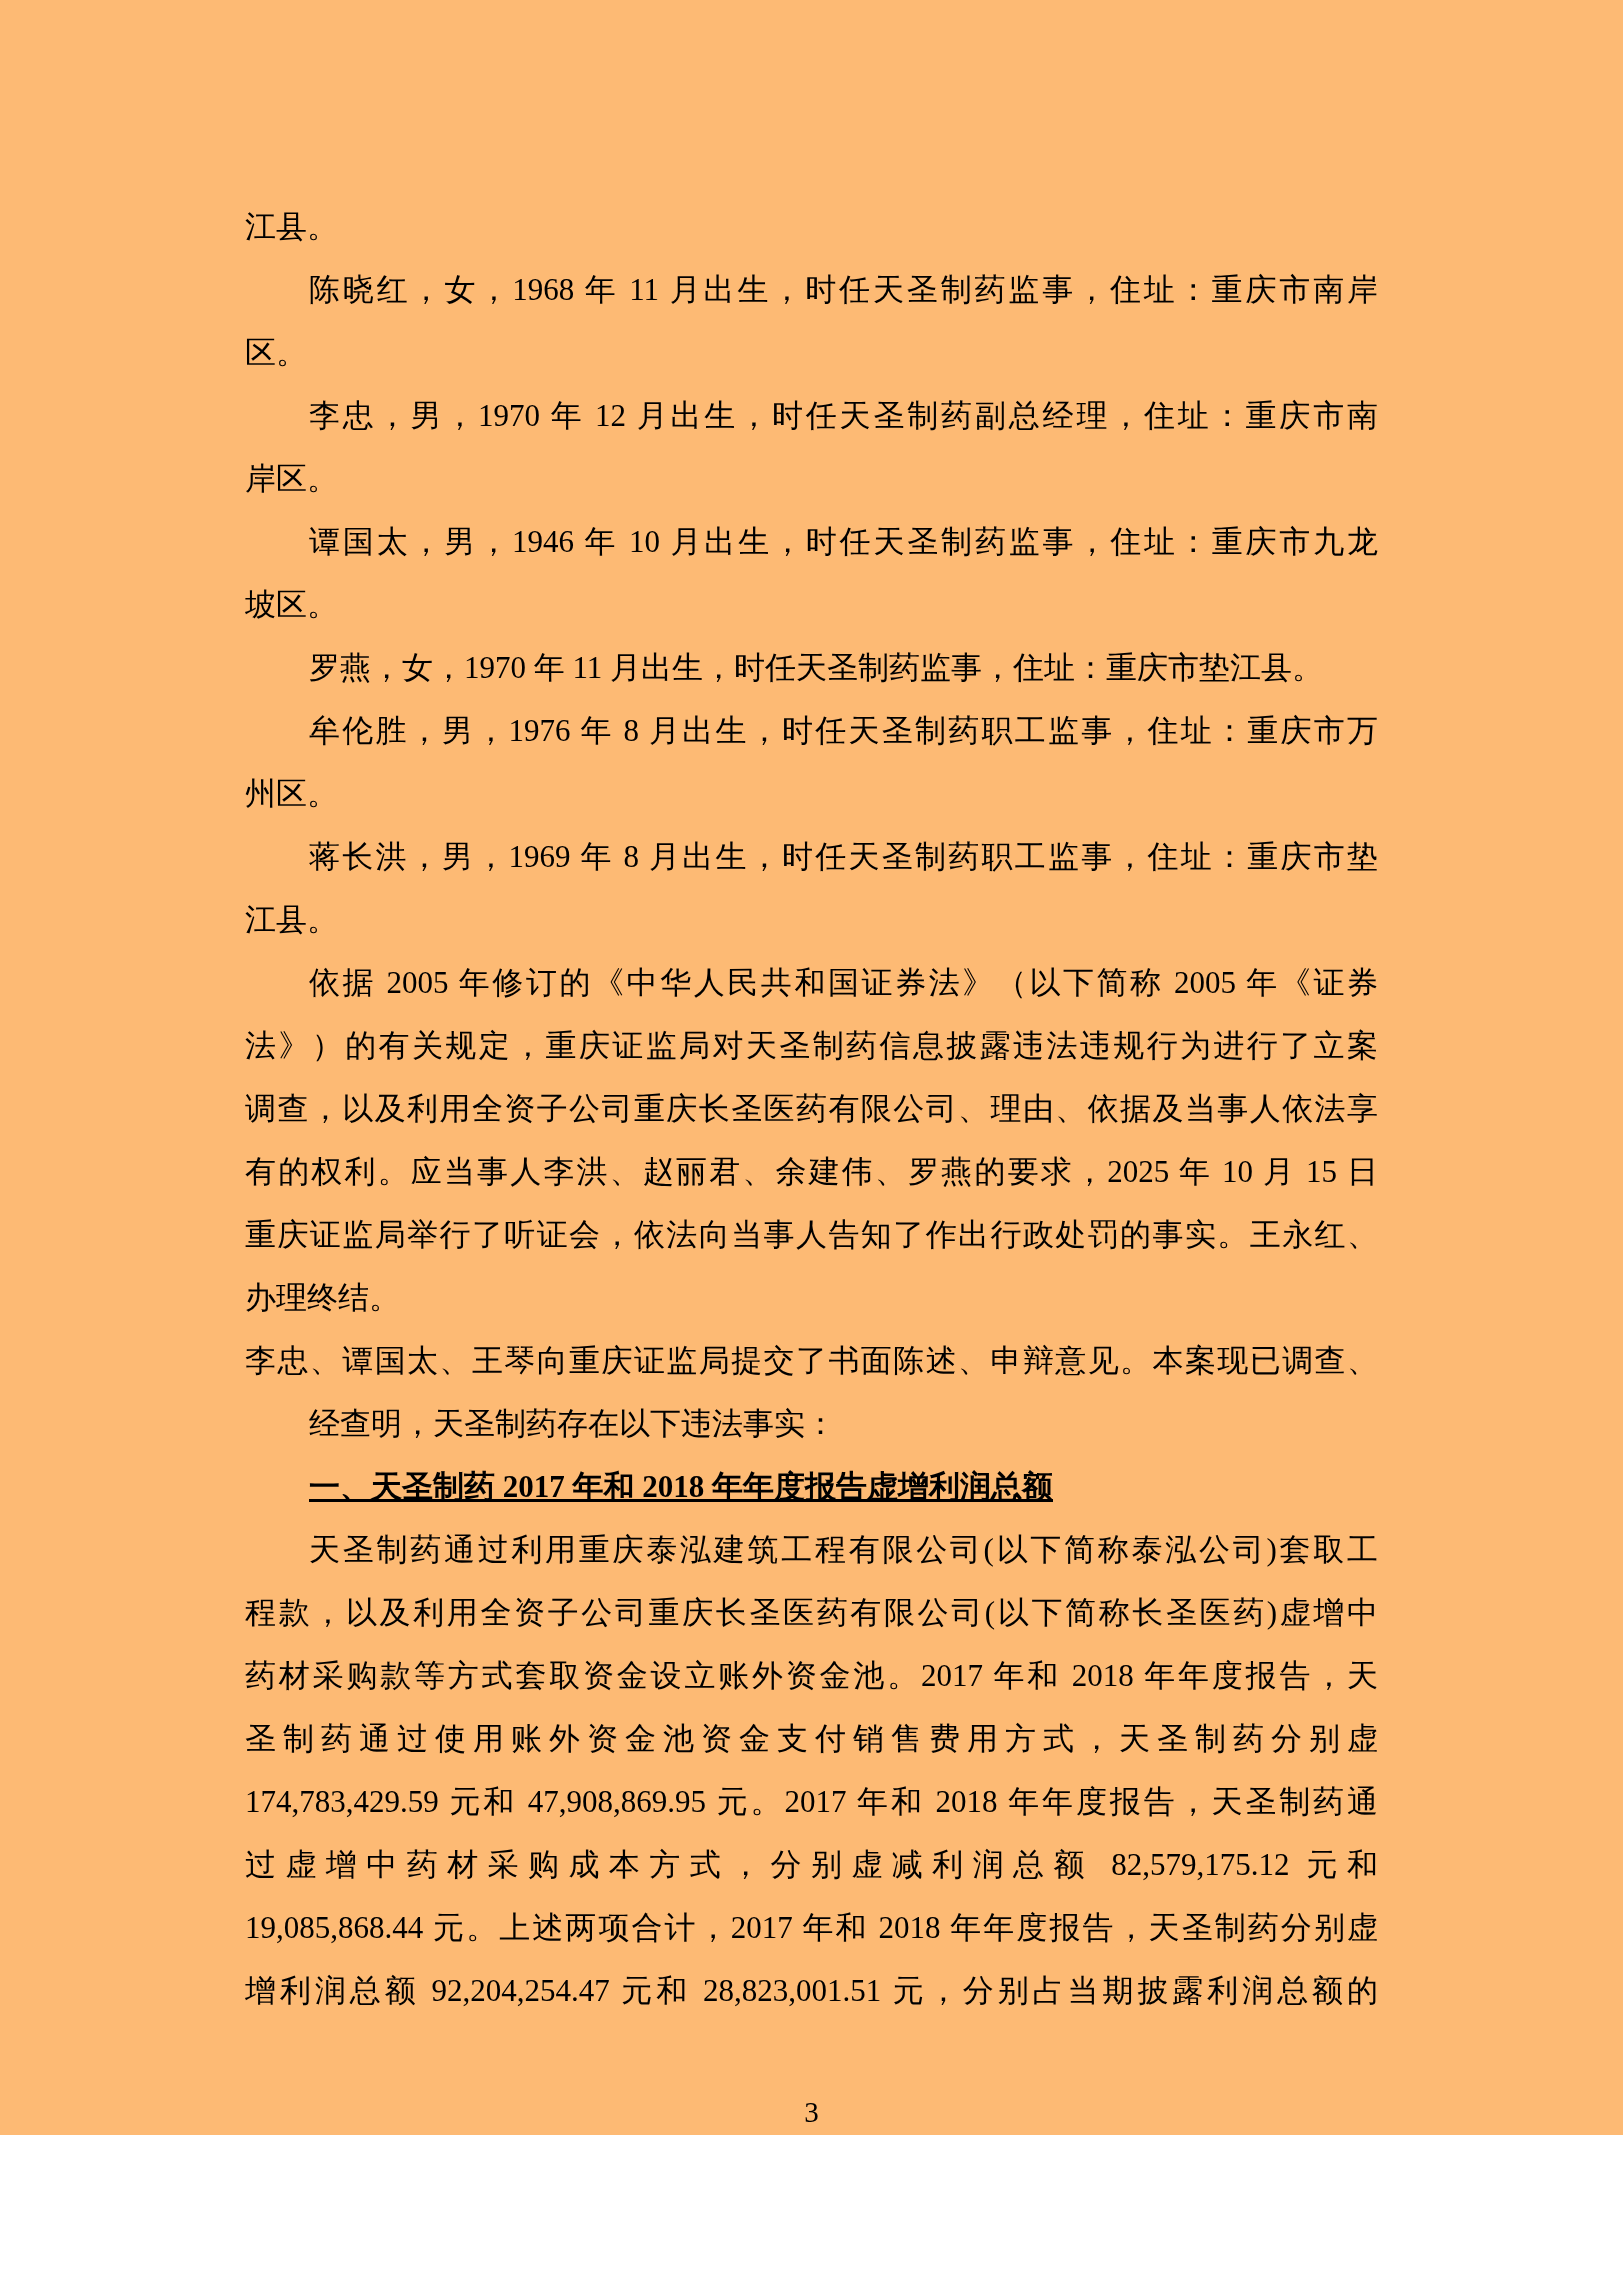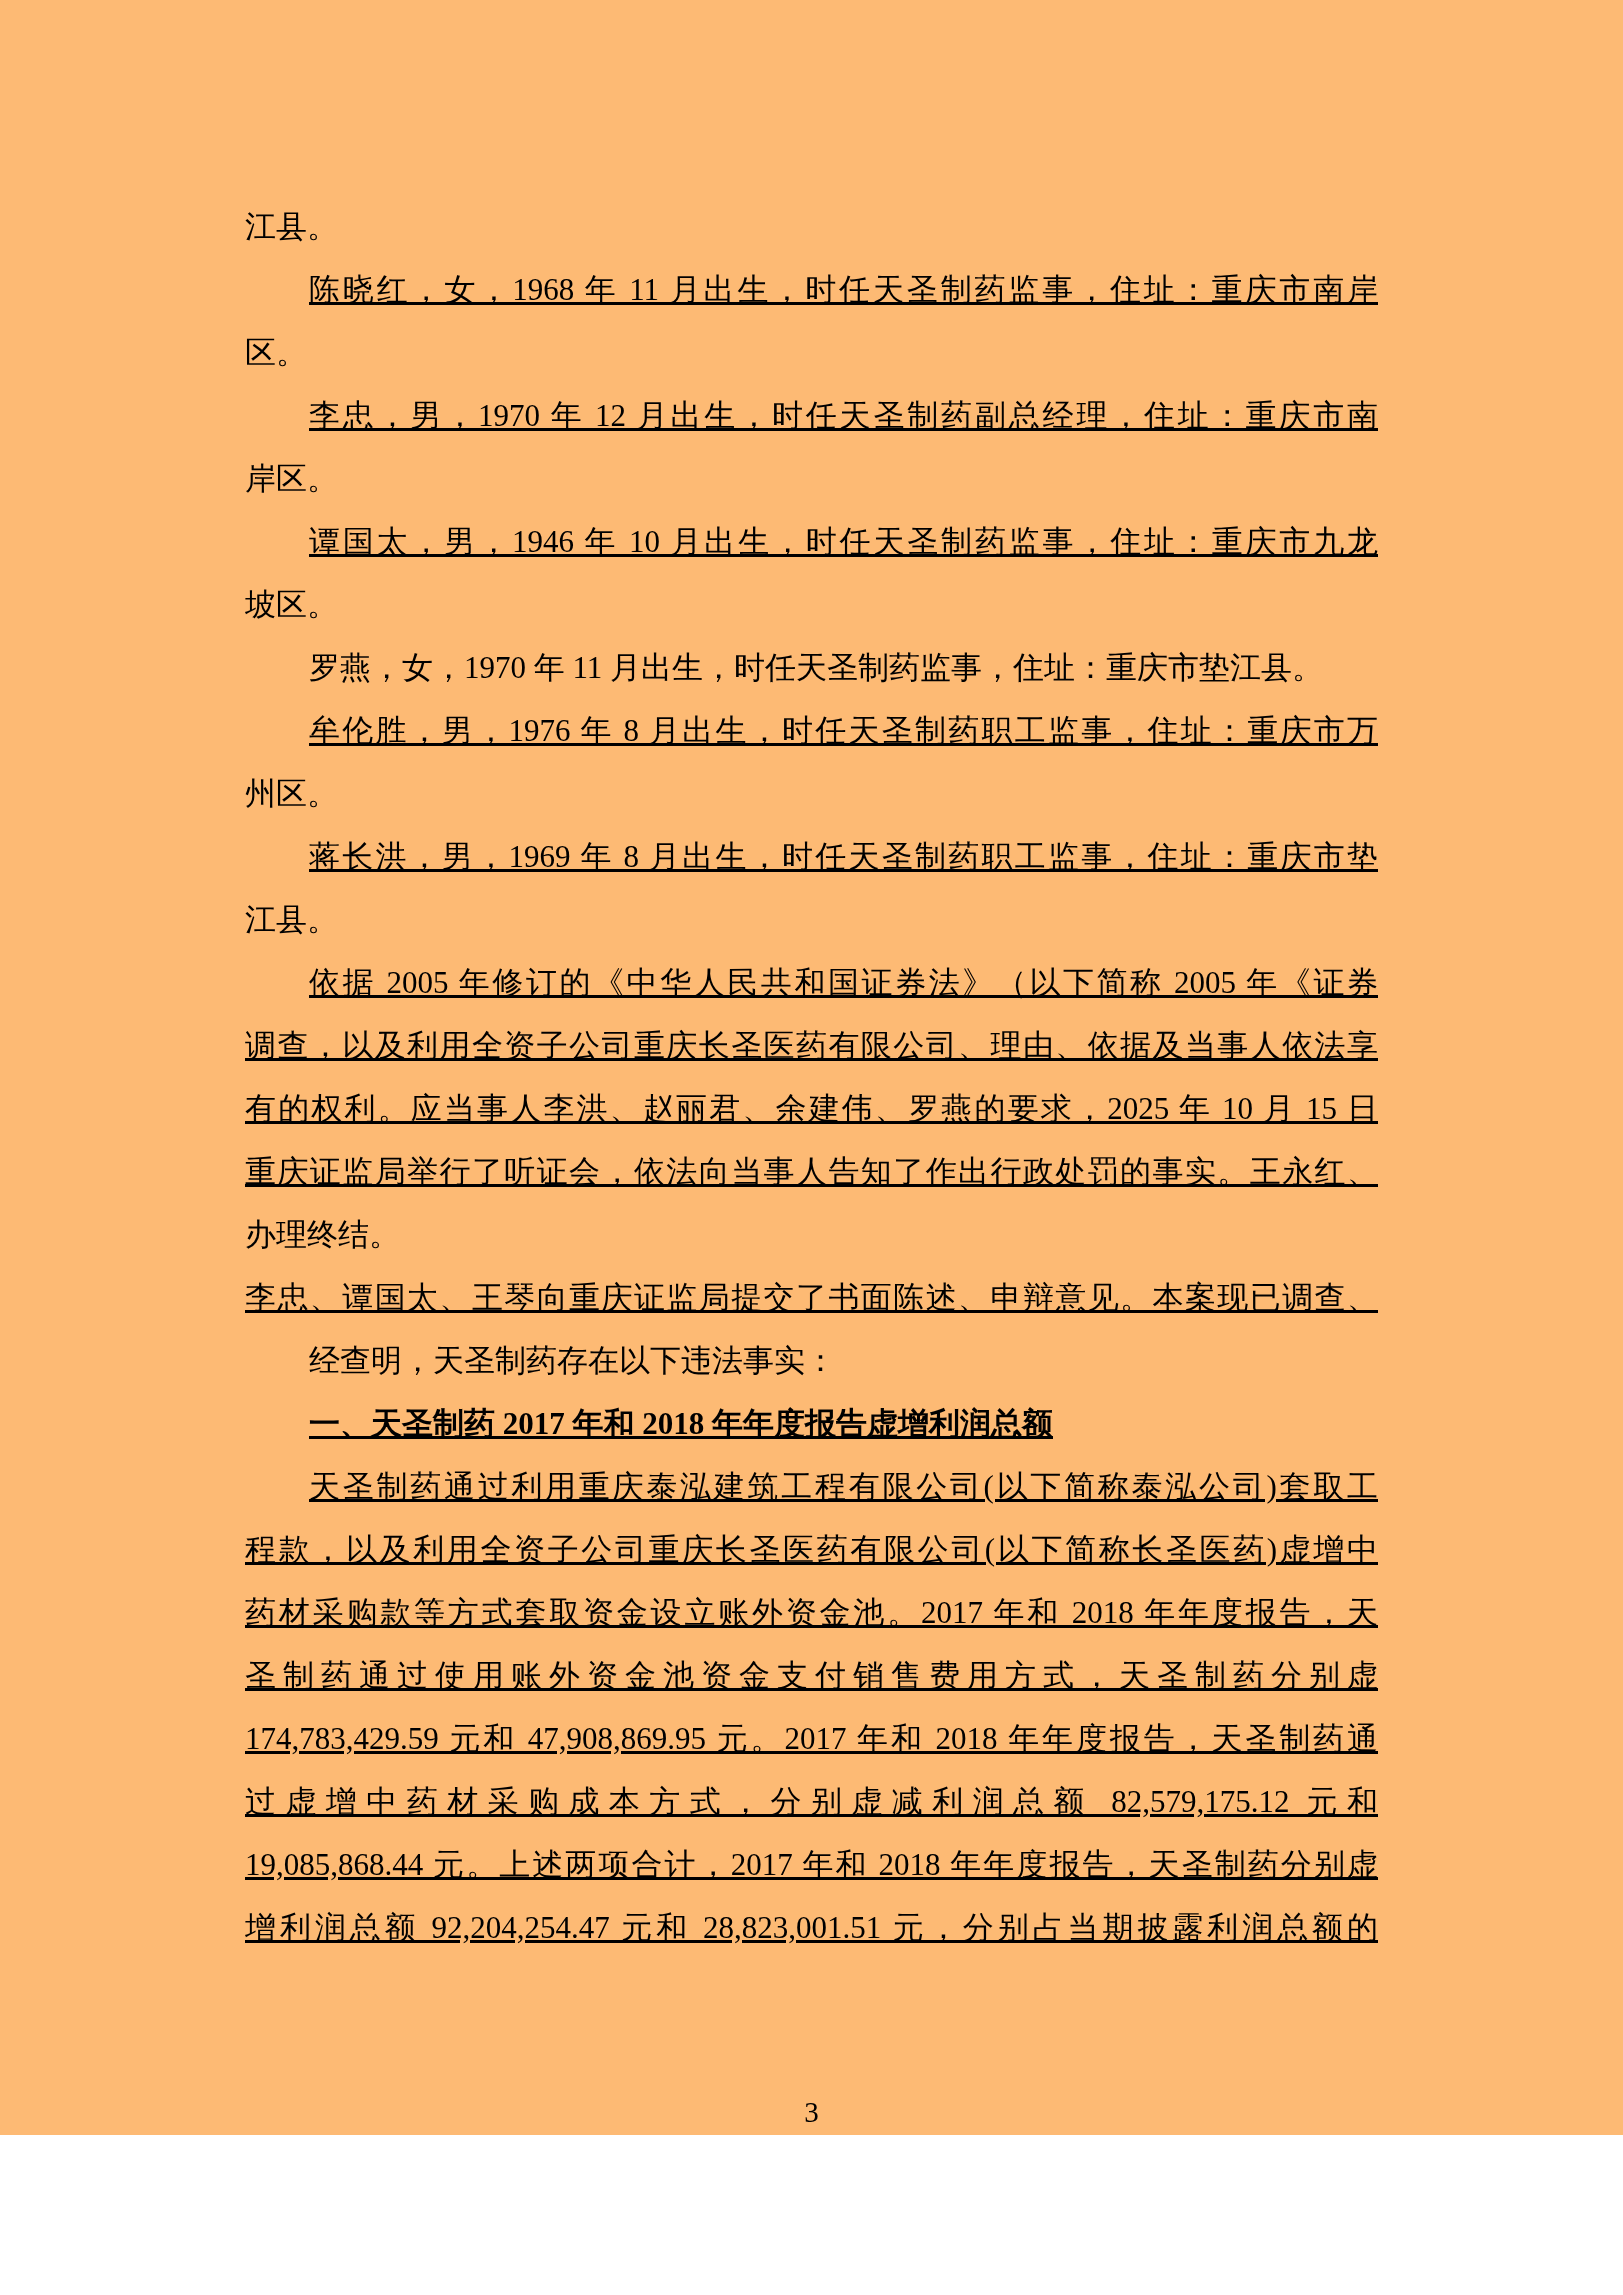--- a/index.html
+++ b/index.html
@@ -33,21 +33,20 @@
     line-height: 63px;
     height: 63px;
     white-space: normal;
     overflow: hidden;
     text-align: left;
   }
   .line.j {
     text-align: justify;
     text-align-last: justify;
     text-justify: inter-character;
-    text-decoration: underline;
   }
   .line.i {
     text-indent: 64px;
   }
   .line.b {
     font-weight: bold;
     text-decoration: underline;
   }
   .footer {
     position: absolute;
@@ -70,20 +69,21 @@
       <div class="line i j">李忠，男，1970 年 12 月出生，时任天圣制药副总经理，住址：重庆市南</div>
       <div class="line">岸区。</div>
       <div class="line i j">谭国太，男，1946 年 10 月出生，时任天圣制药监事，住址：重庆市九龙</div>
       <div class="line">坡区。</div>
       <div class="line i">罗燕，女，1970 年 11 月出生，时任天圣制药监事，住址：重庆市垫江县。</div>
       <div class="line i j">牟伦胜，男，1976 年 8 月出生，时任天圣制药职工监事，住址：重庆市万</div>
       <div class="line">州区。</div>
       <div class="line i j">蒋长洪，男，1969 年 8 月出生，时任天圣制药职工监事，住址：重庆市垫</div>
       <div class="line">江县。</div>
       <div class="line i j">依据 2005 年修订的《中华人民共和国证券法》（以下简称 2005 年《证券</div>
+      <div class="line j">法》）的有关规定，重庆证监局对天圣制药信息披露违法违规行为进行了立案</div>
       <div class="line j">调查，以及利用全资子公司重庆长圣医药有限公司、理由、依据及当事人依法享</div>
       <div class="line j">有的权利。应当事人李洪、赵丽君、余建伟、罗燕的要求，2025 年 10 月 15 日</div>
       <div class="line j">重庆证监局举行了听证会，依法向当事人告知了作出行政处罚的事实。王永红、</div>
       <div class="line">办理终结。</div>
       <div class="line j">李忠、谭国太、王琴向重庆证监局提交了书面陈述、申辩意见。本案现已调查、</div>
       <div class="line i">经查明，天圣制药存在以下违法事实：</div>
       <div class="line i b">一、天圣制药 2017 年和 2018 年年度报告虚增利润总额</div>
       <div class="line i j">天圣制药通过利用重庆泰泓建筑工程有限公司(以下简称泰泓公司)套取工</div>
       <div class="line j">程款，以及利用全资子公司重庆长圣医药有限公司(以下简称长圣医药)虚增中</div>
       <div class="line j">药材采购款等方式套取资金设立账外资金池。2017 年和 2018 年年度报告，天</div>

